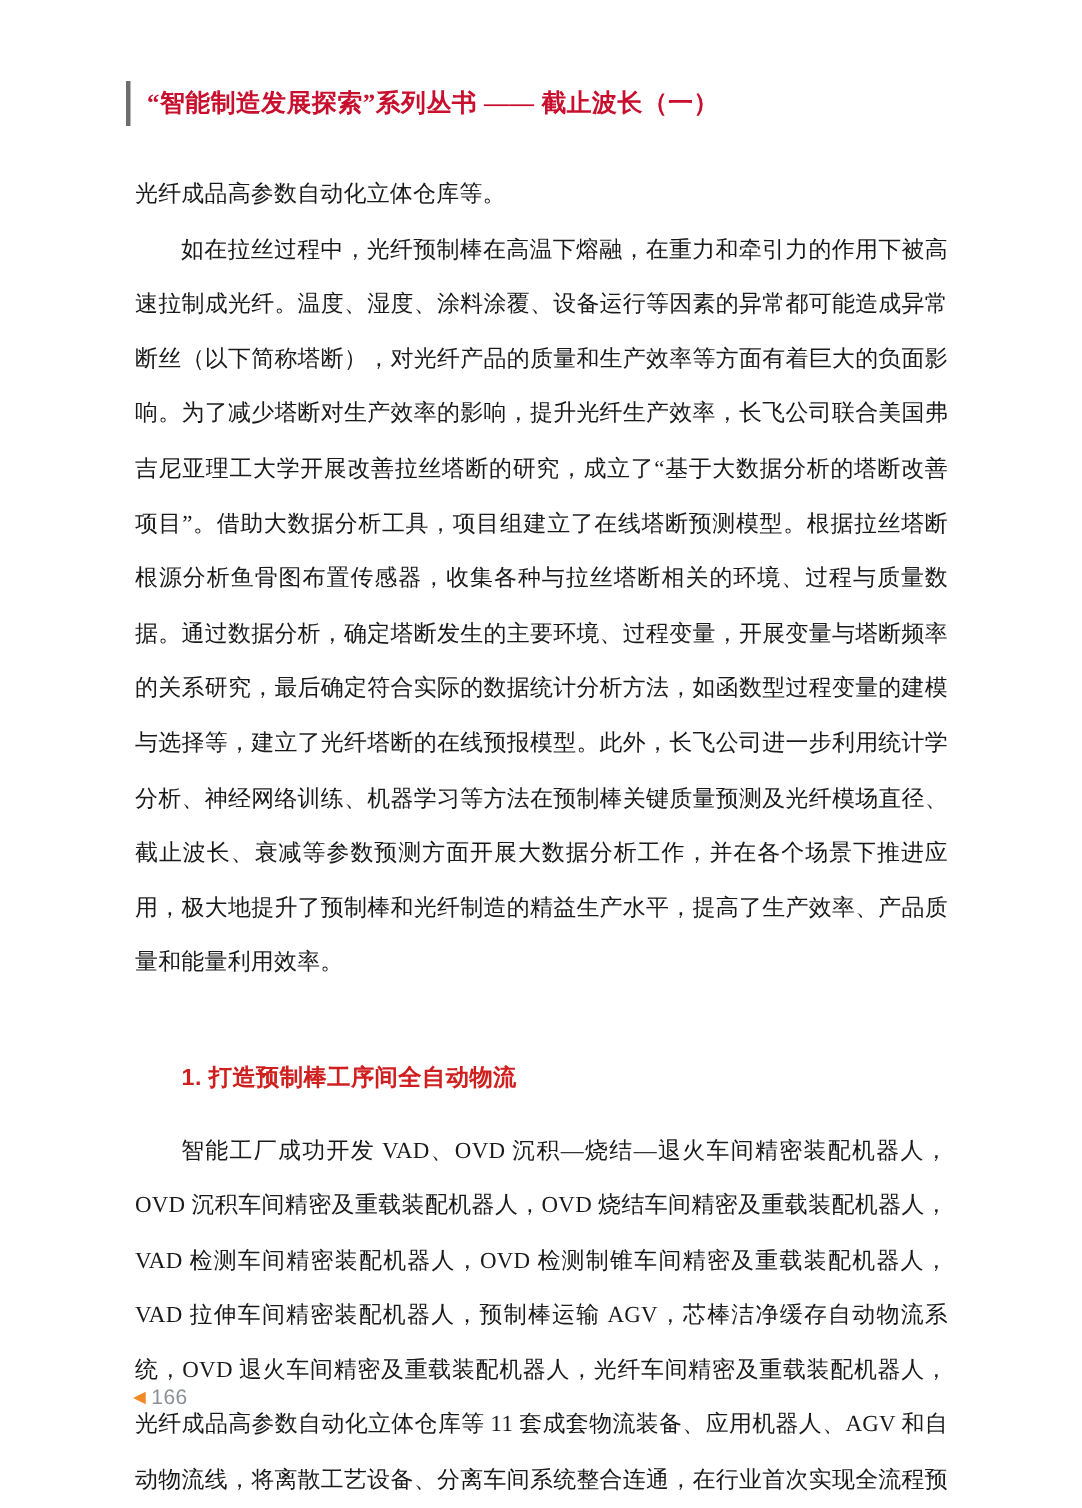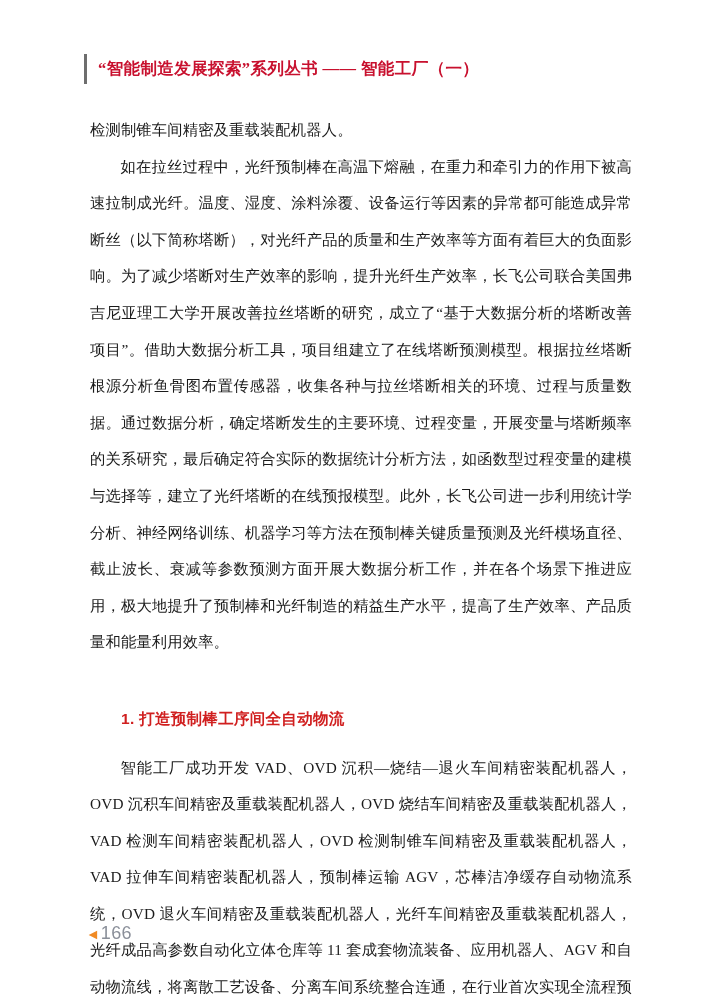--- a/index.html
+++ b/index.html
@@ -88,38 +88,38 @@
   }
   .folio-arrow {
     color: #f08a24;
     font-size: 14px;
     font-weight: bold;
     line-height: 1;
     margin-right: 1px;
   }
   .folio-number {
     color: #8a8f99;
-    font-size: 18px;
+    font-size: 14px;
     line-height: 1;
     letter-spacing: 0.3px;
   }
 </style>
 </head>
 <body>
 
 <div class="page">
 
   <div class="running-head">
     <div class="running-head-rule"></div>
-    <div class="running-head-title">“智能制造发展探索”系列丛书 —— 智能工厂（一）</div>
+    <div class="running-head-title">“智能制造发展探索”系列丛书 —— 截止波长（一）</div>
   </div>
 
   <div class="body-block">
 
-    <p class="para">检测制锥车间精密及重载装配机器人。</p>
+    <p class="para">光纤成品高参数自动化立体仓库等。</p>
 
     <p class="para indent">如在拉丝过程中，光纤预制棒在高温下熔融，在重力和牵引力的作用下被高速拉制成光纤。温度、湿度、涂料涂覆、设备运行等因素的异常都可能造成异常断丝（以下简称塔断），对光纤产品的质量和生产效率等方面有着巨大的负面影响。为了减少塔断对生产效率的影响，提升光纤生产效率，长飞公司联合美国弗吉尼亚理工大学开展改善拉丝塔断的研究，成立了“基于大数据分析的塔断改善项目”。借助大数据分析工具，项目组建立了在线塔断预测模型。根据拉丝塔断根源分析鱼骨图布置传感器，收集各种与拉丝塔断相关的环境、过程与质量数据。通过数据分析，确定塔断发生的主要环境、过程变量，开展变量与塔断频率的关系研究，最后确定符合实际的数据统计分析方法，如函数型过程变量的建模与选择等，建立了光纤塔断的在线预报模型。此外，长飞公司进一步利用统计学分析、神经网络训练、机器学习等方法在预制棒关键质量预测及光纤模场直径、截止波长、衰减等参数预测方面开展大数据分析工作，并在各个场景下推进应用，极大地提升了预制棒和光纤制造的精益生产水平，提高了生产效率、产品质量和能量利用效率。</p>
 
     <div class="gap-before-heading"></div>
 
     <p class="section-heading">1. 打造预制棒工序间全自动物流</p>
 
     <div class="gap-after-heading"></div>
 
     <p class="para indent">智能工厂成功开发 VAD、OVD 沉积—烧结—退火车间精密装配机器人，OVD 沉积车间精密及重载装配机器人，OVD 烧结车间精密及重载装配机器人，VAD 检测车间精密装配机器人，OVD 检测制锥车间精密及重载装配机器人，VAD 拉伸车间精密装配机器人，预制棒运输 AGV，芯棒洁净缓存自动物流系统，OVD 退火车间精密及重载装配机器人，光纤车间精密及重载装配机器人，光纤成品高参数自动化立体仓库等 11 套成套物流装备、应用机器人、AGV 和自动物流线，将离散工艺设备、分离车间系统整合连通，在行业首次实现全流程预制棒工序间的自动装卸载和物流运输，主工艺流程自动物流覆盖率 100%。</p>

